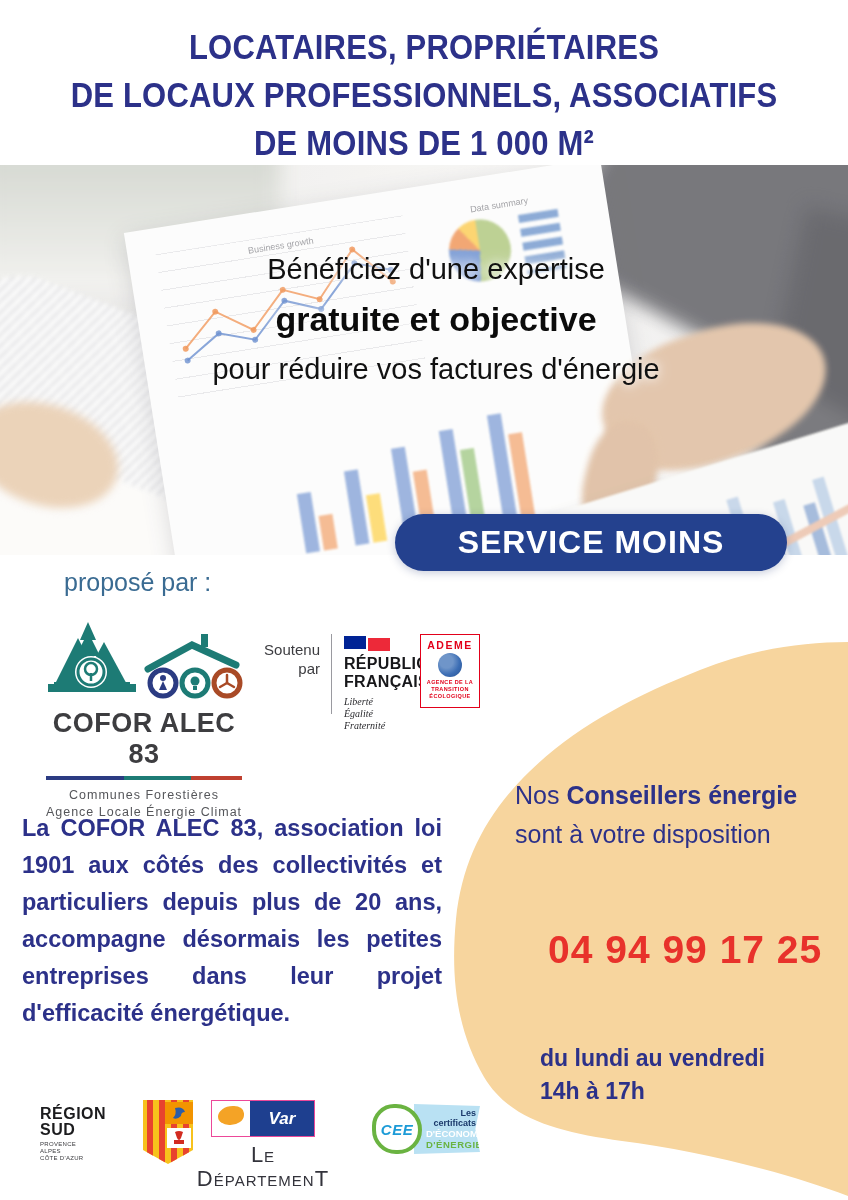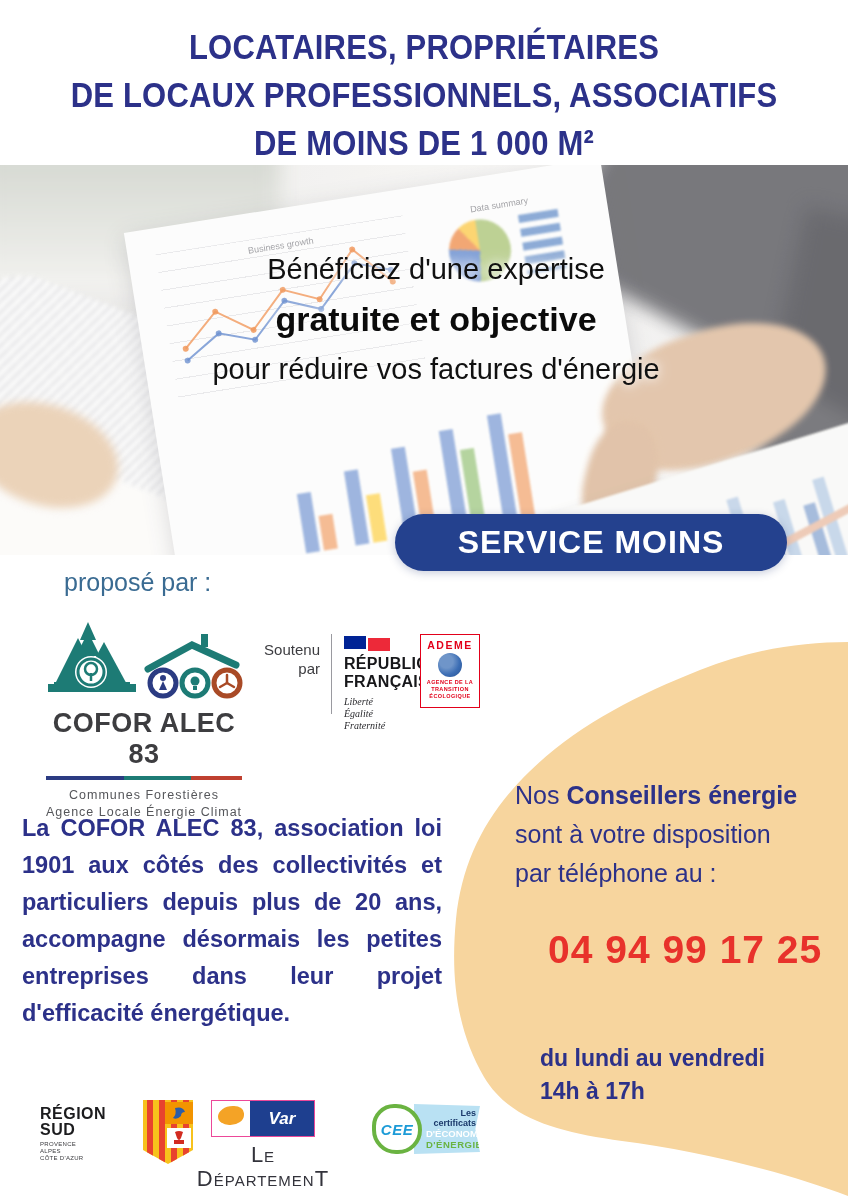--- a/index.html
+++ b/index.html
@@ -378,21 +378,20 @@
     <div class="ademe-sub">AGENCE DE LA</div>
     <div class="ademe-sub">TRANSITION</div>
     <div class="ademe-sub">ÉCOLOGIQUE</div>
   </div>
 
   <div class="para">La COFOR ALEC 83, association loi 1901 aux côtés des collectivités et particuliers depuis plus de 20 ans, accompagne désormais les petites entreprises dans leur projet d'efficacité énergétique.</div>
 
   <div class="contact">
     <div><span>Nos </span><b>Conseillers énergie</b></div>
     <div>sont à votre disposition</div>
-    <div>par téléphone au :</div>
   </div>
   <div class="phone">04 94 99 17 25</div>
   <div class="schedule">
     <div>du lundi au vendredi</div>
     <div>14h à 17h</div>
   </div>
 
   <div class="region">
     <div class="region-text">
       <div class="region-name">RÉGION</div>

